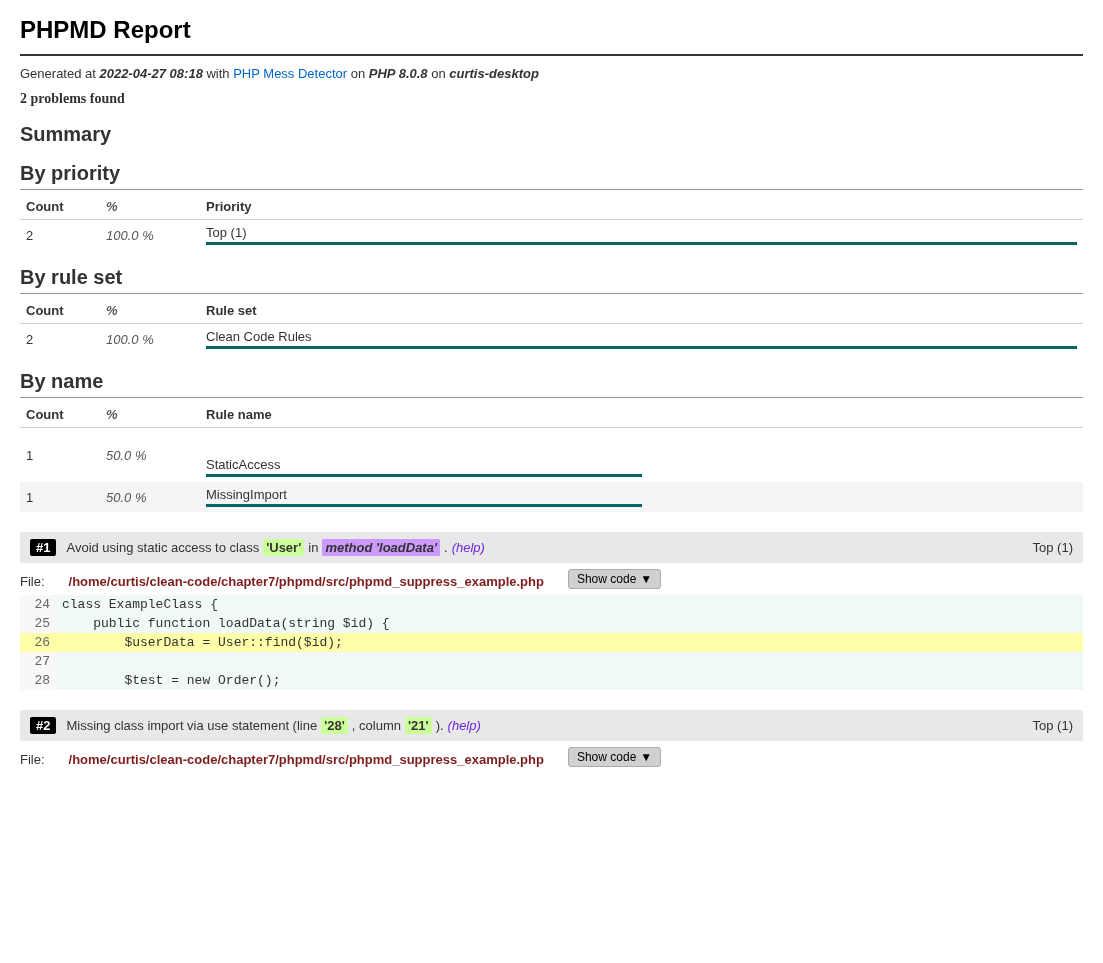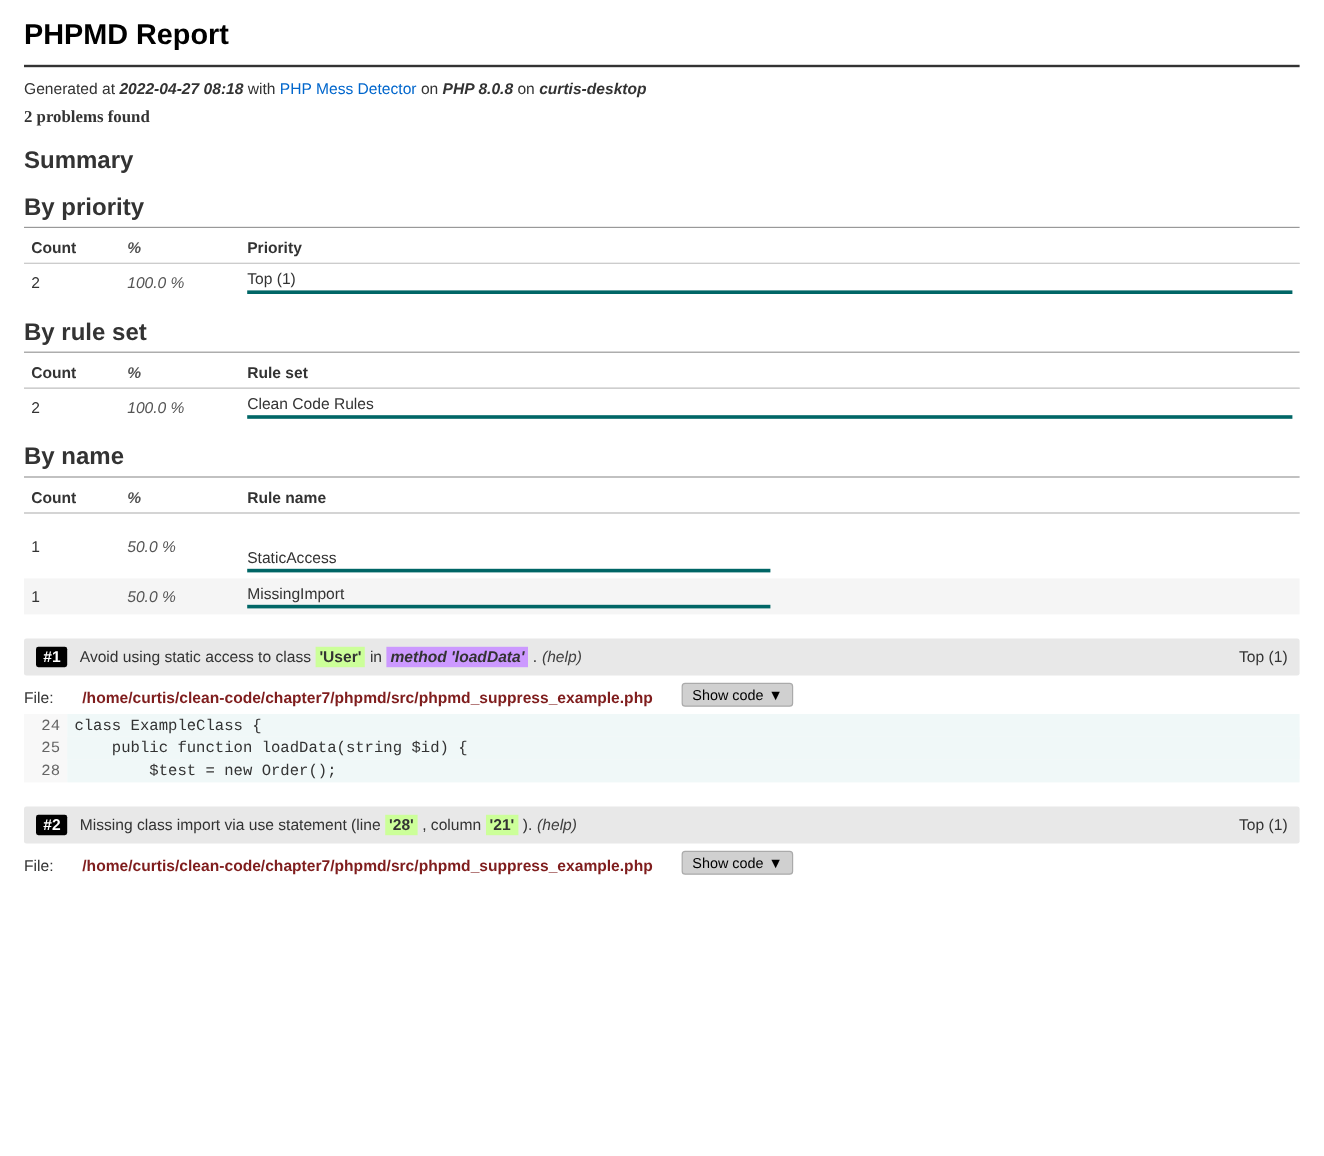--- a/index.html
+++ b/index.html
@@ -120,21 +120,21 @@
       padding: 1px 3px;
       font-weight: bold;
     }
     .highlight-purple {
       background: #cc99ff;
       padding: 1px 3px;
       font-style: italic;
       font-weight: bold;
     }
     .help-link {
-      color: #404040;
+      color: #6d28d9;
       font-style: italic;
       text-decoration: none;
       font-size: 13px;
     }
     .file-info {
       font-size: 13px;
       margin: 6px 0;
       display: flex;
       align-items: flex-end;
       gap: 24px;
@@ -299,20 +299,28 @@
       <tbody id="code-tbody-1">
           <tr>
             <td class="line-num">24</td>
             <td class="code-line">class ExampleClass {</td>
           </tr>
           <tr>
             <td class="line-num">25</td>
             <td class="code-line">    public function loadData(string $id) {</td>
           </tr>
           <tr>
+            <td class="line-num-highlight">26</td>
+            <td class="code-line-highlight">        $userData = User::find($id);</td>
+          </tr>
+          <tr>
+            <td class="line-num">27</td>
+            <td class="code-line"></td>
+          </tr>
+          <tr>
             <td class="line-num">28</td>
             <td class="code-line">        $test = new Order();</td>
           </tr>
         </tbody>
     </table>
   </div>
 
   <div class="violation-block">
     <div class="violation-header">
       <span class="violation-number">#2</span>

